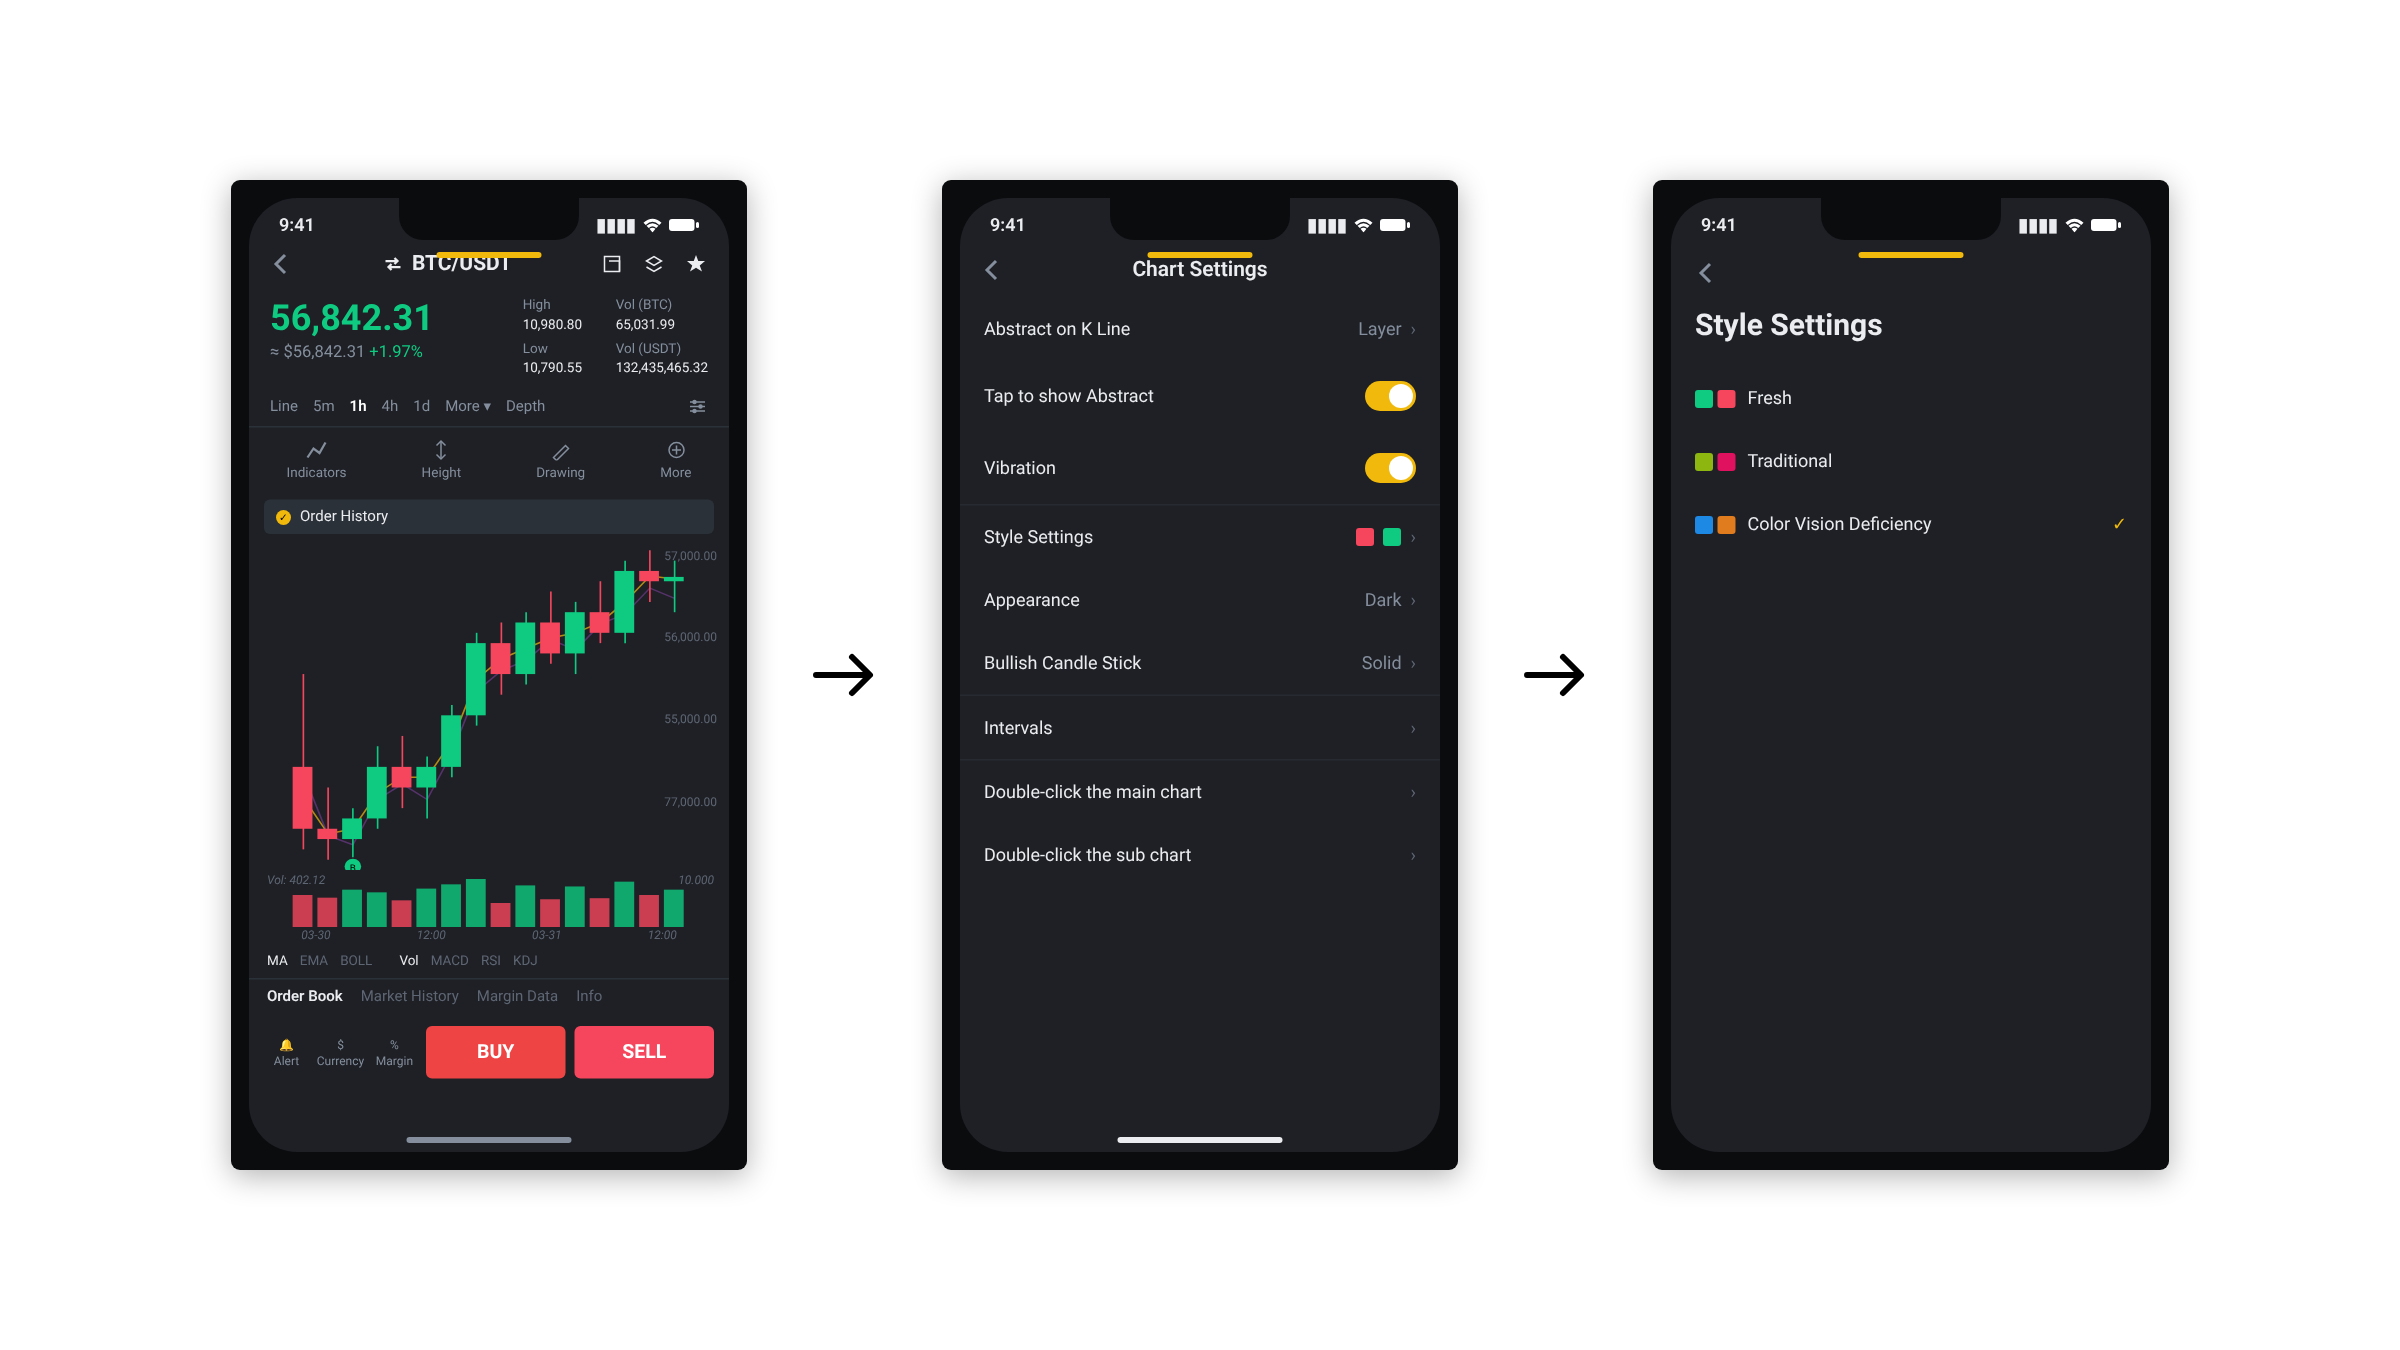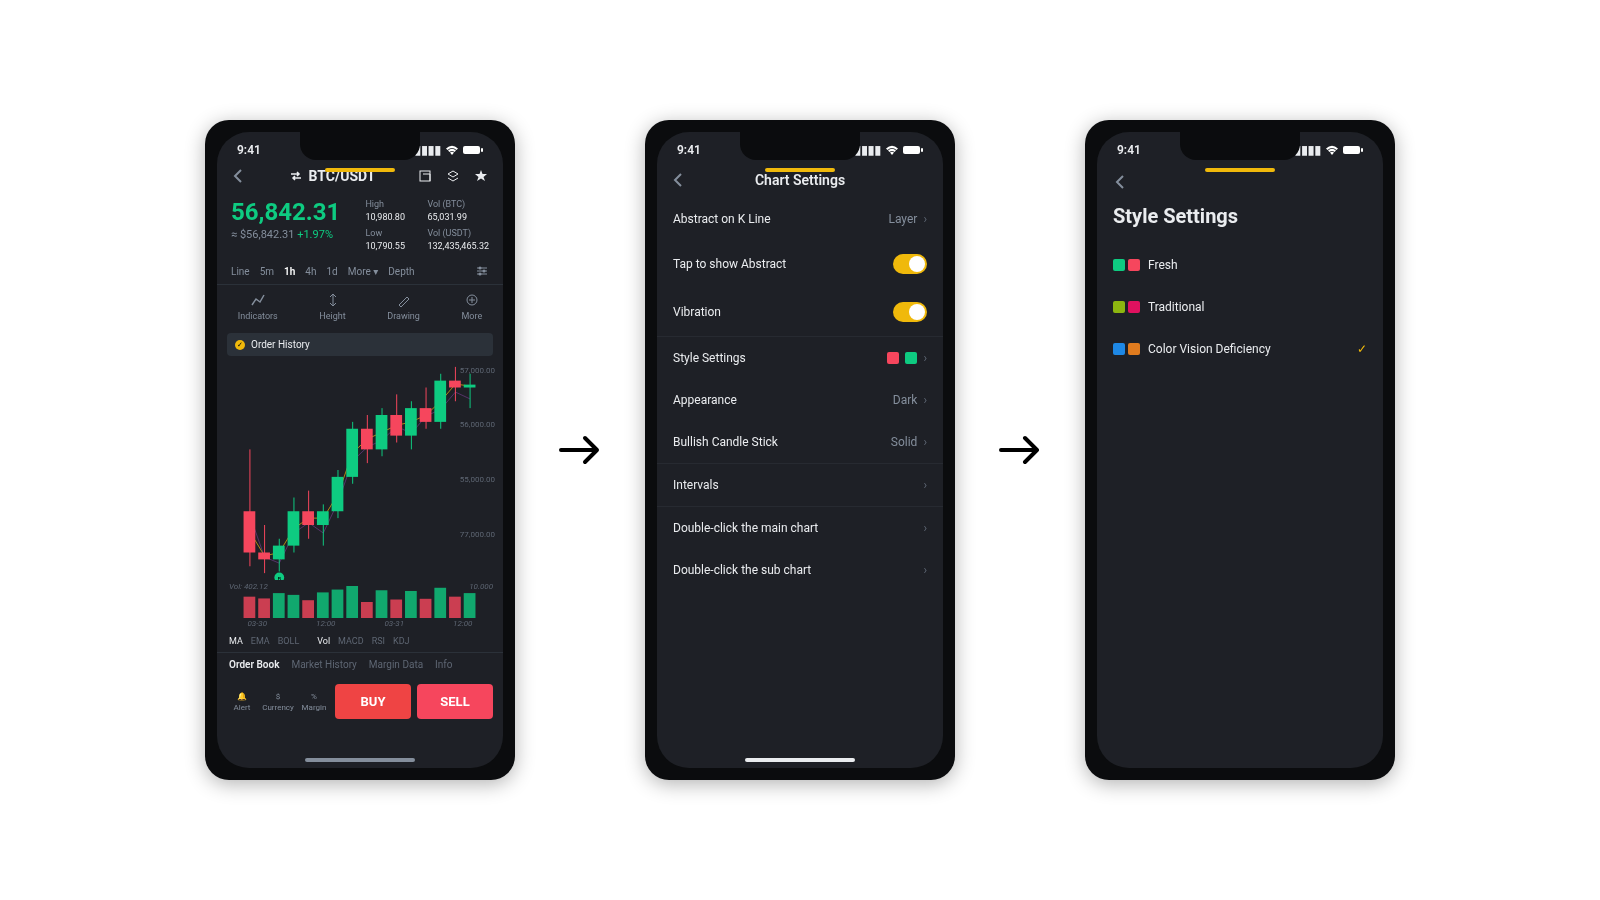--- a/index.html
+++ b/index.html
@@ -7,24 +7,24 @@
     width: 1600px;
     height: 900px;
     background: #fff;
     font-family: -apple-system, BlinkMacSystemFont, "Segoe UI", Roboto, sans-serif;
     display: flex;
     align-items: center;
     justify-content: center;
     gap: 40px;
   }
   .phone {
-    width: 310px;
+    width: 344px;
     height: 660px;
     background: #0b0c0e;
-    border-radius: 24px;
+    border-radius: 6px;
     padding: 12px;
     position: relative;
     box-shadow: 0 4px 20px rgba(0,0,0,0.3);
   }
   .notch-pill {
     position: absolute;
     top: 48px;
     left: 50%;
     transform: translateX(-50%);
     width: 70px;
@@ -115,21 +115,21 @@
   .setting-row { display: flex; justify-content: space-between; align-items: center; padding: 14px 16px; font-size: 12px; border-bottom: 1px solid #272a31; gap: 39px; }
   .setting-row.noborder { border-bottom: none; }
   .setting-value { color: #848e9c; display: flex; align-items: center; gap: 6px; }
   .chevron { color: #5e6673; font-size: 12px; }
   .toggle { width: 34px; height: 20px; background: #f0b90b; border-radius: 10px; position: relative; }
   .toggle::after { content:''; position: absolute; right: 2px; top: 2px; width: 16px; height: 16px; background: #fff; border-radius: 50%; }
   .swatch { width: 12px; height: 12px; border-radius: 2px; display: inline-block; }
   
   .header3 { padding: 6px 16px 14px; display:flex; align-items:center; }
   .title3 { font-size: 20px; font-weight: 700; padding: 0 16px 16px; }
-  .style-opt { display: flex; align-items: center; gap: 8px; padding: 14px 16px; font-size: 12px; }
+  .style-opt { display: flex; align-items: flex-end; gap: 8px; padding: 14px 16px; font-size: 12px; }
   .style-opt .swatches { display: flex; gap: 3px; }
   .check { color: #f0b90b; margin-left: auto; }
   
   .arrow-between {
     font-size: 48px;
     color: #000;
   }
   svg { display: block; }
 </style>
 </head>

